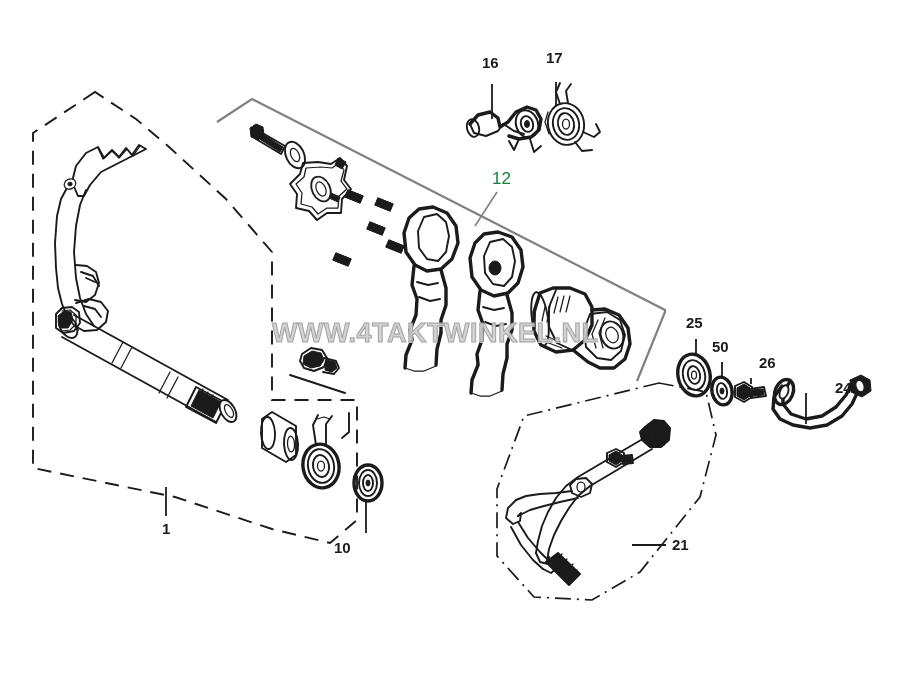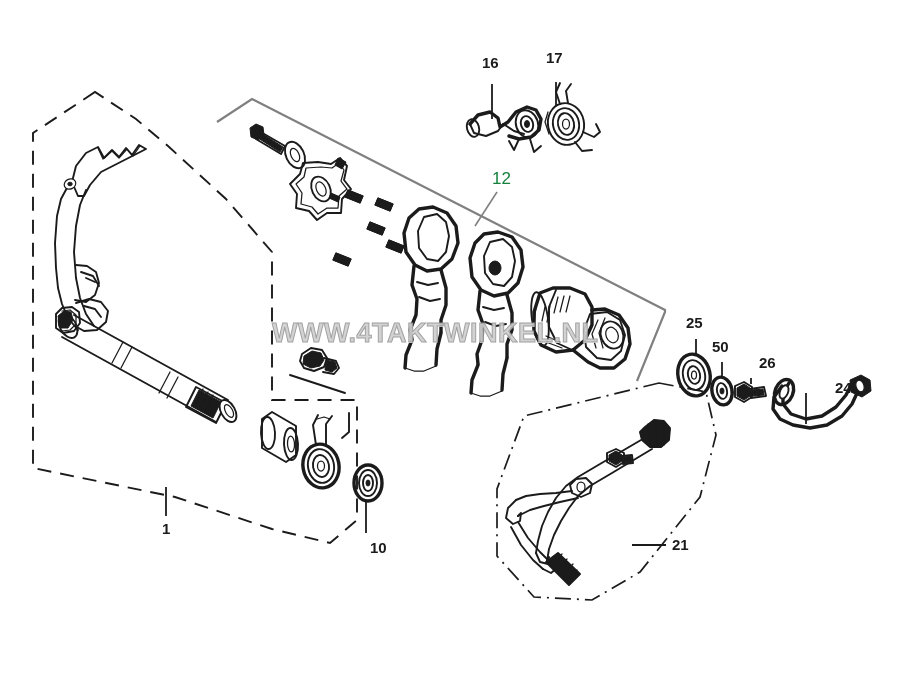--- a/index.html
+++ b/index.html
@@ -379,16 +379,16 @@
   <div class="watermark">WWW.4TAKTWINKEL.NL</div>
 
   <div class="callout" style="left:482px; top:55px;">16</div>
   <div class="callout" style="left:546px; top:50px;">17</div>
   <div class="callout gray" style="left:492px; top:170px;">12</div>
   <div class="callout" style="left:686px; top:315px;">25</div>
   <div class="callout" style="left:712px; top:339px;">50</div>
   <div class="callout" style="left:744px; top:355px;margin-left:15px;">26</div>
   <div class="callout" style="left:795px; top:380px;margin-left:40px;">24</div>
   <div class="callout" style="left:162px; top:521px;">1</div>
-  <div class="callout" style="left:370px; top:540px;">10</div>
+  <div class="callout" style="left:334px; top:540px;">10</div>
   <div class="callout" style="left:672px; top:537px;text-align:center;">21</div>
 
 </div>
 
 </body></html>

